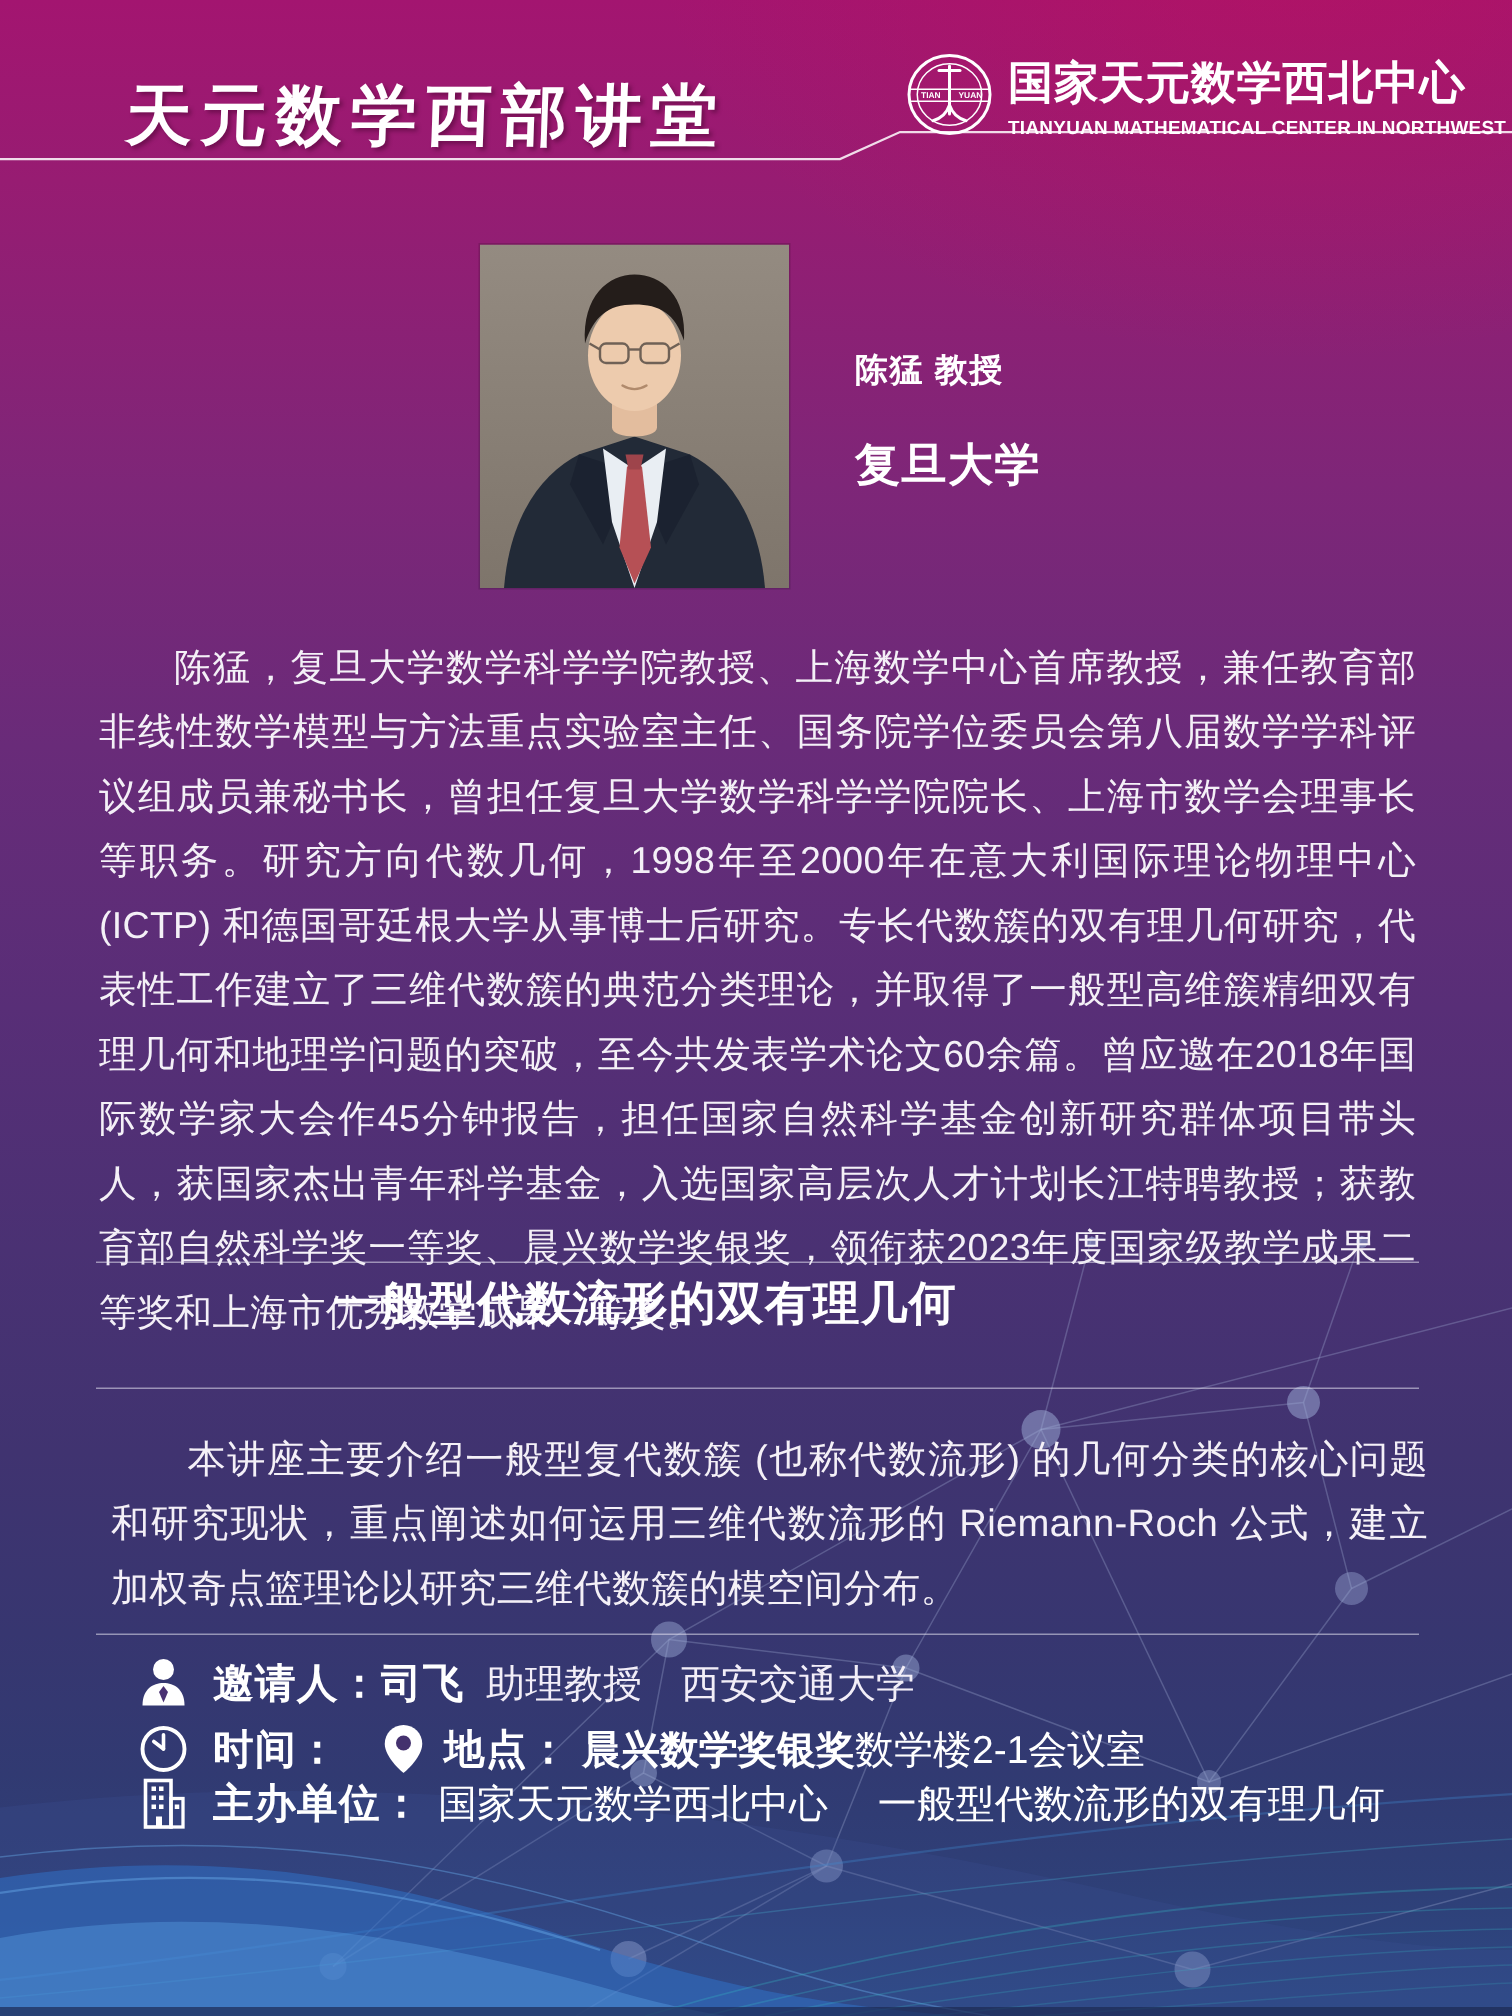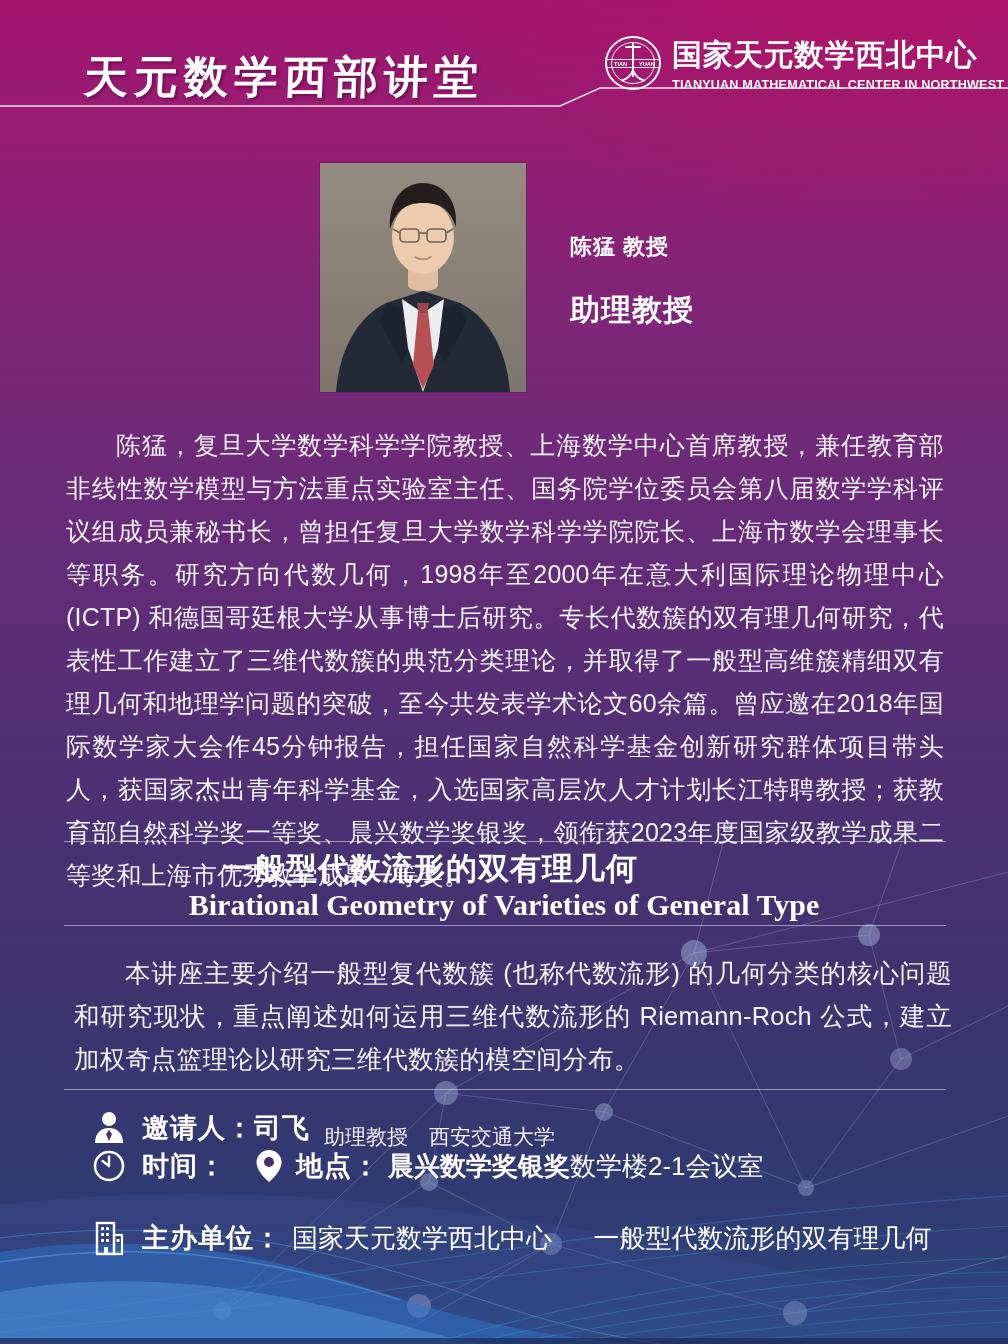--- a/index.html
+++ b/index.html
@@ -56,26 +56,26 @@
                   font-family:"Liberation Serif","DejaVu Serif",serif;
                   font-size:30px; font-weight:bold; }
   .abstract{
     position:absolute; left:74px; top:952px; width:878px;
     font-size:25.5px; line-height:43px; text-align:justify;
     text-indent:2em; color:#f4f0f7; letter-spacing:.2px;
   }
 
   
   .info-row{ position:absolute; left:92px; display:flex; align-items:center; }
-  .r1{ top:1104px;justify-content:center; } .r2{ top:1148px; } .r3{ top:1220px;font-family:Liberation Mono, monospace; }
+  .r1{ top:1104px;justify-content:center; } .r2{ top:1148px; } .r3{ top:1184px; }
   .info-icon{ width:34px; height:36px; margin-right:16px; flex:0 0 auto; }
   .lbl{ font-size:27px; font-weight:bold; letter-spacing:1px; white-space:nowrap; }
   .val{ font-size:26px; white-space:nowrap; }
   .val-b{ font-size:26px; font-weight:bold; white-space:nowrap; }
-  .sub{ font-size:21px; white-space:nowrap; margin-left:14px; color:#f2eef8;margin-top:19px; }
+  .sub{ font-size:26px; white-space:nowrap; margin-left:14px; color:#f2eef8; }
   .venue-group{ display:flex; align-items:center; margin-left:26px; }
 </style>
 </head>
 <body>
 
 <div class="poster">
 
   <svg class="decor" viewBox="0 0 1008 1344" aria-hidden="true">
 
     <g stroke="#aab6dc" stroke-opacity="0.30" stroke-width="1" fill="none">
@@ -189,28 +189,27 @@
         <rect x="107" y="66" width="19" height="13" rx="4"></rect>
         <line x1="99" y1="70" x2="107" y2="70"></line>
         <line x1="80" y1="70" x2="73" y2="66"></line>
         <line x1="126" y1="70" x2="133" y2="66"></line>
       </g>
       <path d="M95,94 C100,97 106,97 111,94" fill="none" stroke="#b08a6c" stroke-width="1.6" stroke-linecap="round"></path>
     </svg>
 
     <div class="speaker-block">
       <div class="speaker-name">陈猛 教授</div>
-      <div class="speaker-affiliation">助理教授</div>
+      <div class="speaker-affiliation">复旦大学</div>
     </div>
 
     <p class="bio">陈猛，复旦大学数学科学学院教授、上海数学中心首席教授，兼任教育部非线性数学模型与方法重点实验室主任、国务院学位委员会第八届数学学科评议组成员兼秘书长，曾担任复旦大学数学科学学院院长、上海市数学会理事长等职务。研究方向代数几何，1998年至2000年在意大利国际理论物理中心 (ICTP) 和德国哥廷根大学从事博士后研究。专长代数簇的双有理几何研究，代表性工作建立了三维代数簇的典范分类理论，并取得了一般型高维簇精细双有理几何和地理学问题的突破，至今共发表学术论文60余篇。曾应邀在2018年国际数学家大会作45分钟报告，担任国家自然科学基金创新研究群体项目带头人，获国家杰出青年科学基金，入选国家高层次人才计划长江特聘教授；获教育部自然科学奖一等奖、晨兴数学奖银奖，领衔获2023年度国家级教学成果二等奖和上海市优秀教学成果一等奖。</p>
 
     <div class="divider d1"></div>
     <div class="talk-title-cn">一般型代数流形的双有理几何</div>
-    <div class="talk-title-en">Birational Geometry of Varieties of General Type</div>
     <div class="divider d2"></div>
 
     <p class="abstract">本讲座主要介绍一般型复代数簇 (也称代数流形) 的几何分类的核心问题和研究现状，重点阐述如何运用三维代数流形的 Riemann-Roch 公式，建立加权奇点篮理论以研究三维代数簇的模空间分布。</p>
     <div class="divider d3"></div>
 
     <div class="info-row r1">
       <svg class="info-icon" viewBox="0 0 34 36" aria-hidden="true">
         <circle cx="17" cy="9" r="7" fill="#fff"></circle>
         <path d="M3,33 C3,22 10,18 17,18 C24,18 31,22 31,33 Z" fill="#fff"></path>
         <path d="M17,20 L20,24 L17,31 L14,24 Z" fill="#4a3173"></path>

